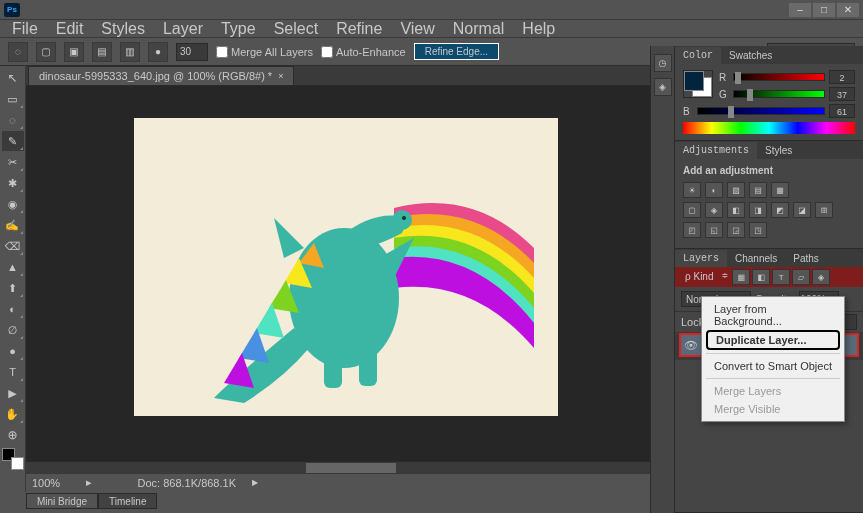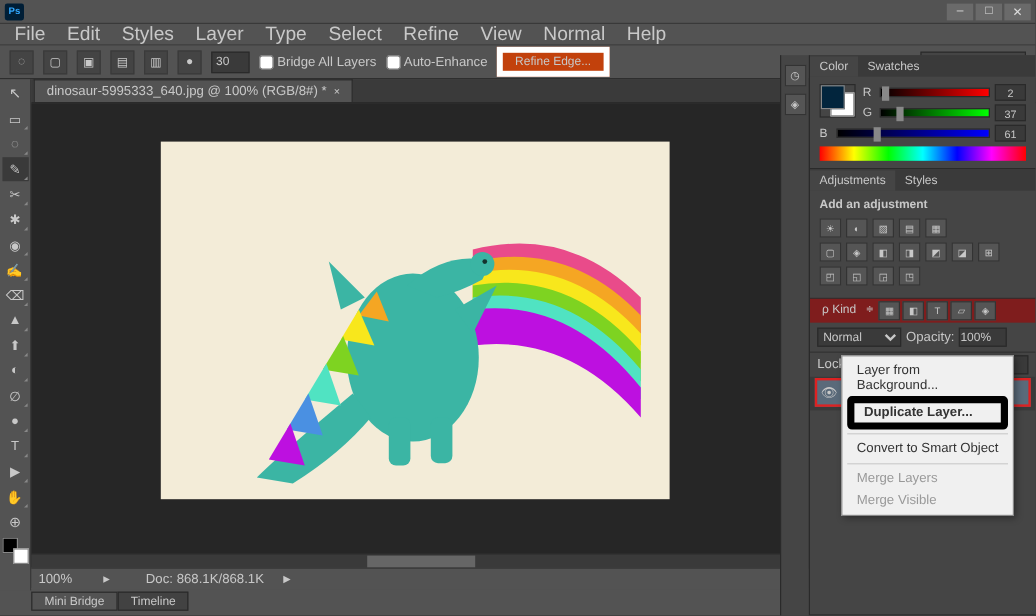--- a/index.html
+++ b/index.html
@@ -14,21 +14,21 @@
 
 .menubar { height: 18px; background: #535353; display: flex; align-items: center; padding: 0 4px; gap: 2px; border-bottom:1px solid #393939;}
 .menu-item { padding: 2px 8px; font-size: 16px; }
 
 
 .optionsbar { height: 28px; background: #535353; display: flex; align-items: center; padding: 0 8px; gap: 8px; border-bottom: 1px solid #2e2e2e; }
 .opt-icon { width: 20px; height: 20px; border:1px solid #3a3a3a; background:#444; display:flex; align-items:center; justify-content:center; font-size:10px; }
 .opt-input { width:32px; height:18px; background:#3a3a3a; border:1px solid #2a2a2a; color:#c8c8c8; font-size:10px; padding:0 3px; }
 .opt-check { display:flex; align-items:center; gap:3px; font-size:10px; }
 .opt-check input { width:12px; height:12px; }
-.opt-btn { padding: 2px 10px; background:#c2410c; border:5px solid #ffffff; font-size:10px; }
+.opt-btn { padding: 2px 10px; background:#0c4a6e; border:1px solid #ffffff; font-size:10px; }
 .essentials { margin-left:auto; padding:2px 20px; background:#454545; border:1px solid #2a2a2a; font-size:10px; }
 
 
 .doctabs { height: 20px; background:#3a3a3a; display:flex; align-items:flex-end; padding-left:28px; border-bottom:1px solid #2a2a2a; }
 .doctab { background:#535353; padding:3px 10px; font-size:10px; border:1px solid #2a2a2a; border-bottom:none; display:flex; align-items:center; gap:6px;margin-top:20px; }
 .doctab .x { font-size:9px; }
 
 
 .toolbar { position:absolute; left:0; top:66px; width:26px; background:#535353; border-right:1px solid #393939; display:flex; flex-direction:column; align-items:center; padding:2px 0; gap:1px; height:426px; }
 .tool { width:22px; height:20px; display:flex; align-items:center; justify-content:center; font-size:12px; color:#c8c8c8; position:relative; }
@@ -41,37 +41,37 @@
 
 .canvas-area { position:absolute; left:26px; top:86px; width:648px; height:404px; background:#262626; overflow:hidden; }
 .canvas { position:absolute; left:108px; top:32px; width:424px; height:298px; background:#f3ecd8; }
 
 
 .artwork { position:absolute; left:50px; top:30px; width:360px; height:260px; }
 
 
 .statusbar { position:absolute; left:26px; bottom:22px; height:18px; width:648px; background:#535353; border-top:1px solid #393939; display:flex; align-items:center; font-size:10px; padding:0 6px; gap:10px; }
 .statusbar .zoom { width:44px; }
-.statusbar .docinfo { margin-left:20px; }
+.statusbar .docinfo { margin-left:36px; }
 .statusbar .arrow { margin-left:6px; font-size:8px; }
 
 
 .bottomtabs { position:absolute; left:26px; bottom:4px; height:16px; display:flex; gap:0; }
 .btab { padding:2px 10px; font-size:10px; background:#424242; border:1px solid #2a2a2a; }
 .btab.active { background:#535353; }
 
 
 .rightcol { position:absolute; right:0; top:46px; width:189px; height:467px; background:#454545; border-left:1px solid #2a2a2a; display:flex; flex-direction:column; }
 .rightcol-thin { position:absolute; right:189px; top:46px; width:24px; height:467px; background:#454545; border-left:1px solid #2a2a2a; display:flex; flex-direction:column; align-items:center; padding-top:8px; gap:6px; }
 .thin-icon { width:18px; height:18px; background:#555; border:1px solid #333; font-size:9px; display:flex; align-items:center; justify-content:center; }
 
 .panel { border-bottom:1px solid #2a2a2a; }
 .panel-tabs { display:flex; background:#3a3a3a; height:18px; align-items:center; }
 .ptab { padding:3px 8px; font-size:10px; }
-.ptab.active { background:#454545; }
+.ptab.active { background:#454545;font-family:Liberation Mono, monospace; }
 .panel-body { padding:6px 8px; background:#454545; }
 
 
 .slider-row { display:flex; align-items:center; gap:4px; margin-bottom:3px; }
 .slider-row .lbl { width:10px; font-size:10px; }
 .slider { flex:1; height:8px; position:relative; border:1px solid #2a2a2a; }
 .slider.r { background:linear-gradient(90deg,#000,#f00); }
 .slider.g { background:linear-gradient(90deg,#000,#0f0); }
 .slider.b { background:linear-gradient(90deg,#000,#00f); }
 .slider .thumb { position:absolute; top:-2px; width:6px; height:12px; background:#888; }
@@ -94,21 +94,21 @@
 .lock-row { display:flex; align-items:center; gap:4px; padding:2px 6px; font-size:10px; border-top:1px solid #333;}
 .layer-list { background:#3a3a3a; min-height:28px; }
 .layer-row { display:flex; align-items:center; height:24px; border-bottom:1px solid #2a2a2a; background:#5a6a7a; border:2px solid #d22; margin:1px 4px; }
 .layer-row .eye { width:20px; text-align:center; }
 .layer-row .thumb { width:30px; height:18px; background:#f3ecd8; margin:0 4px; border:1px solid #888; }
 
 
 .context-menu { position:absolute; right:18px; top:296px; width:144px; background:#f0f0f0; border:1px solid #888; box-shadow:2px 2px 6px rgba(0,0,0,0.4); z-index:100; padding:3px 0; }
 .ctx-item { padding:3px 12px; font-size:11px; color:#333; }
 .ctx-item.disabled { color:#999; }
-.ctx-item.highlight { border:6px solid #000000; border-radius:4px; margin:0 4px; padding:2px 8px; font-weight:bold; }
+.ctx-item.highlight { border:2px solid #000000; border-radius:4px; margin:0 4px; padding:2px 8px; font-weight:bold; }
 .ctx-sep { height:1px; background:#ccc; margin:3px 4px; }
 
 
 .hscroll { position:absolute; left:26px; bottom:40px; width:648px; height:12px; background:#3a3a3a; border-top:1px solid #2a2a2a; }
 .hscroll .thumb { position:absolute; left:280px; width:90px; height:10px; top:1px; background:#666; }
 </style>
 </head>
 <body>
 
 <div class="titlebar">
@@ -136,21 +136,21 @@
 <div class="optionsbar">
   <div class="opt-icon">◌</div>
   <div class="opt-icon">▢</div>
   <div class="opt-icon">▣</div>
   <div class="opt-icon">▤</div>
   <div class="opt-icon">▥</div>
   <div class="opt-icon">●</div>
   <input class="opt-input" value="30" style="">
   <label class="opt-check">
       <input type="checkbox" style="">
-      <span>Bridge All Layers</span>
+      <span>Merge All Layers</span>
     </label>
   <label class="opt-check">
       <input type="checkbox" style="">
       <span>Auto-Enhance</span>
     </label>
   <div class="opt-btn">Refine Edge...</div>
   <div class="essentials">Essentials</div>
 </div>
 
 <div class="doctabs">
@@ -352,20 +352,25 @@
       <div class="adj-row">
         <div class="adj-icon">◰</div>
         <div class="adj-icon">◱</div>
         <div class="adj-icon">◲</div>
         <div class="adj-icon">◳</div>
       </div>
     </div>
   </div>
 
   <div class="panel" style="flex:1; display:flex; flex-direction:column;">
+    <div class="panel-tabs">
+      <div class="ptab active">Layers</div>
+      <div class="ptab">Channels</div>
+      <div class="ptab">Paths</div>
+    </div>
     <div class="layers-filter">
       <span style="font-size:10px; padding:2px 4px;">ρ Kind</span>
       <span style="font-size:8px; padding:2px;">≑</span>
       <div class="f">▦</div>
       <div class="f">◧</div>
       <div class="f">T</div>
       <div class="f">▱</div>
       <div class="f">◈</div>
     </div>
     <div class="layers-opts">

